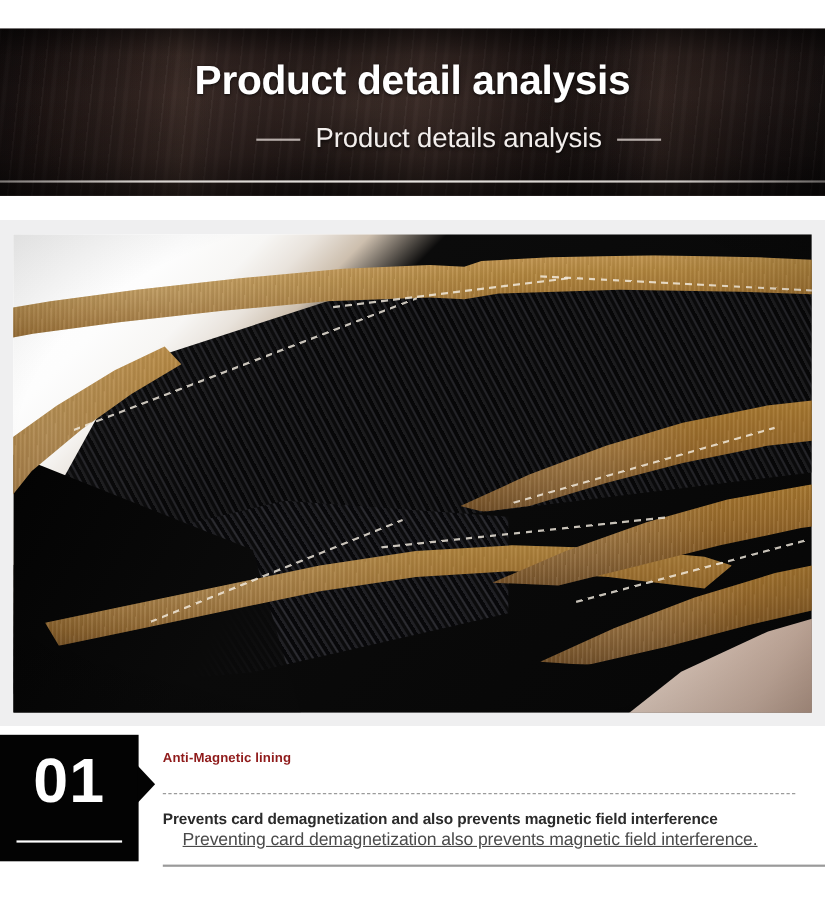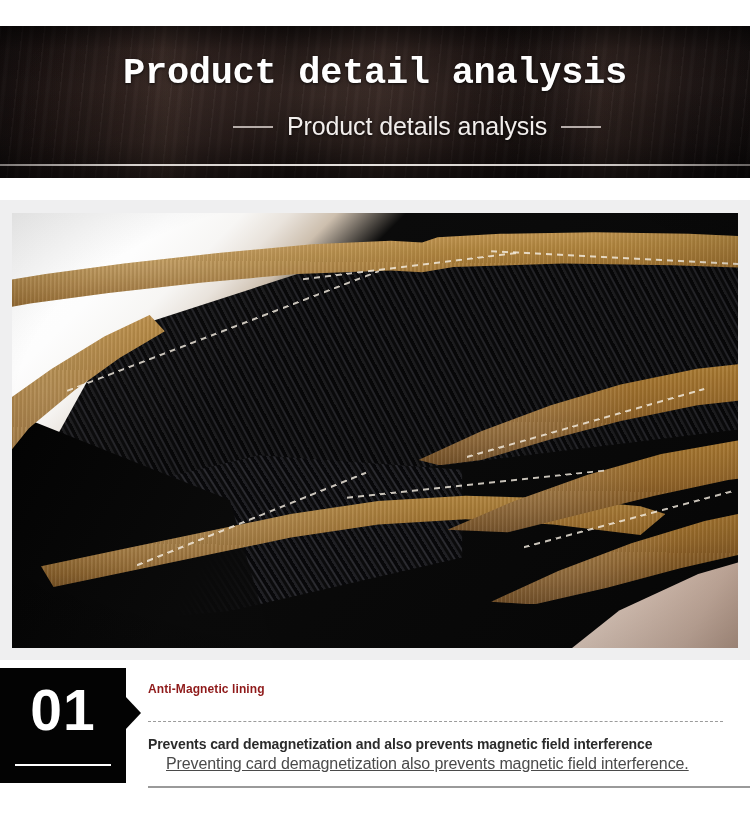--- a/index.html
+++ b/index.html
@@ -74,21 +74,21 @@
   }
   .hero-title {
     position: absolute;
     left: 0; top: 26px;
     width: 750px;
     text-align: center;
     color: #ffffff;
     font-size: 37px;
     font-weight: bold;
     letter-spacing: -0.3px;
-    font-family: Liberation Mono, monospace;
+    font-family: Liberation Sans, sans-serif;
     text-shadow: 0 1px 3px rgba(0,0,0,0.75);
     white-space: nowrap;
   }
   .hero-sub-row {
     position: absolute;
     left: 0; top: 86px;
     width: 750px;
     display: flex;
     align-items: center;
     justify-content: center;

